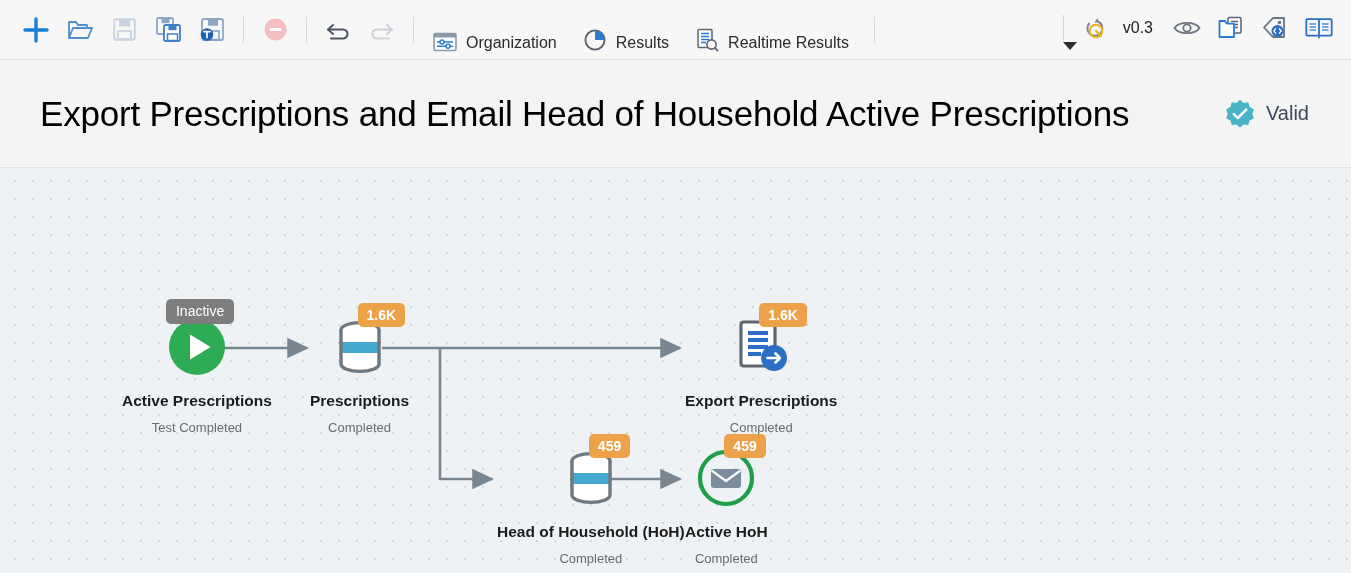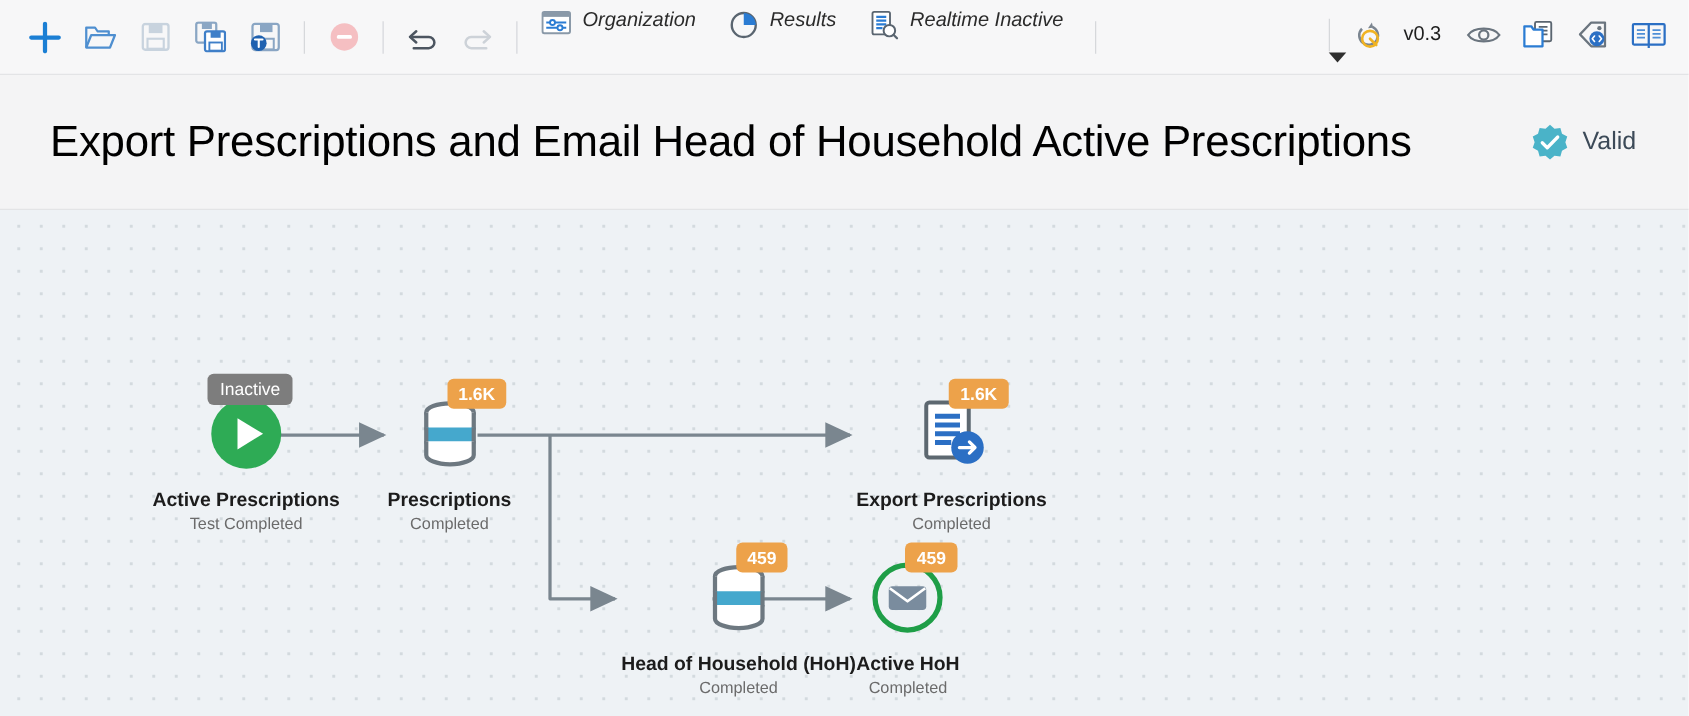--- a/index.html
+++ b/index.html
@@ -25,23 +25,23 @@
     width: 44px; height: 44px;
     display: flex; align-items: center; justify-content: center;
     cursor: pointer;
   }
   .tb-sep {
     width: 1px; height: 26px;
     background: #d6d8db;
     margin: 0 9px;
   }
   .tb-menu-item {
-    display: flex; align-items: flex-start; gap: 9px;
+    display: flex; align-items: flex-end; gap: 9px;
     padding: 0 16px 0 10px;
-    height: 44px; cursor: pointer; font-style: italic;
+    height: 44px; cursor: pointer;
   }
   .tb-menu-label {
     font-size: 16px; color: #2b2b2b;
     white-space: nowrap;
   }
   .tb-right {
     position: absolute; right: 10px; top: 0;
     height: 56px; display: flex; align-items: center;
   }
   .tb-version {
@@ -103,21 +103,21 @@
     width: 72px; height: 72px;
     display: flex; align-items: center; justify-content: center;
   }
   .node-label {
     margin-top: 9px;
     font-size: 15.5px; font-weight: bold;
     color: #1c1c1c; white-space: nowrap;
     text-align: center;
   }
   .node-status {
-    margin-top: 1px;
+    margin-top: 10px;
     font-size: 13px; color: #6b6b6b;
     white-space: nowrap; text-align: left;
   }
   .count-badge {
     position: absolute;
     background: #eda24a;
     color: #ffffff;
     font-size: 14px; font-weight: bold;
     padding: 4px 9px;
     border-radius: 5px;
@@ -228,21 +228,21 @@
     <span class="tb-menu-label">Results</span>
   </div>
 
   <div class="tb-menu-item">
     <svg width="24" height="24" viewBox="0 0 24 24">
       <rect x="3" y="1.5" width="14" height="18" rx="1.3" fill="#ffffff" stroke="#5a6570" stroke-width="1.5"></rect>
       <path d="M6 5.5 L14 5.5 M6 8.5 L14 8.5 M6 11.5 L14 11.5 M6 14.5 L11 14.5" stroke="#2b7cd3" stroke-width="1.7"></path>
       <circle cx="16.5" cy="16.5" r="4.6" fill="#ffffff" stroke="#5a6570" stroke-width="1.6"></circle>
       <path d="M19.8 19.8 L22.6 22.6" stroke="#5a6570" stroke-width="1.8" stroke-linecap="round"></path>
     </svg>
-    <span class="tb-menu-label">Realtime Inactive</span>
+    <span class="tb-menu-label">Realtime Results</span>
   </div>
 
   <div class="tb-sep"></div>
 
   <div class="tb-caret"></div>
 
   <div class="tb-right">
     <div class="tb-sep"></div>
     <div class="tb-btn">
       <svg width="26" height="24" viewBox="0 0 26 24">

